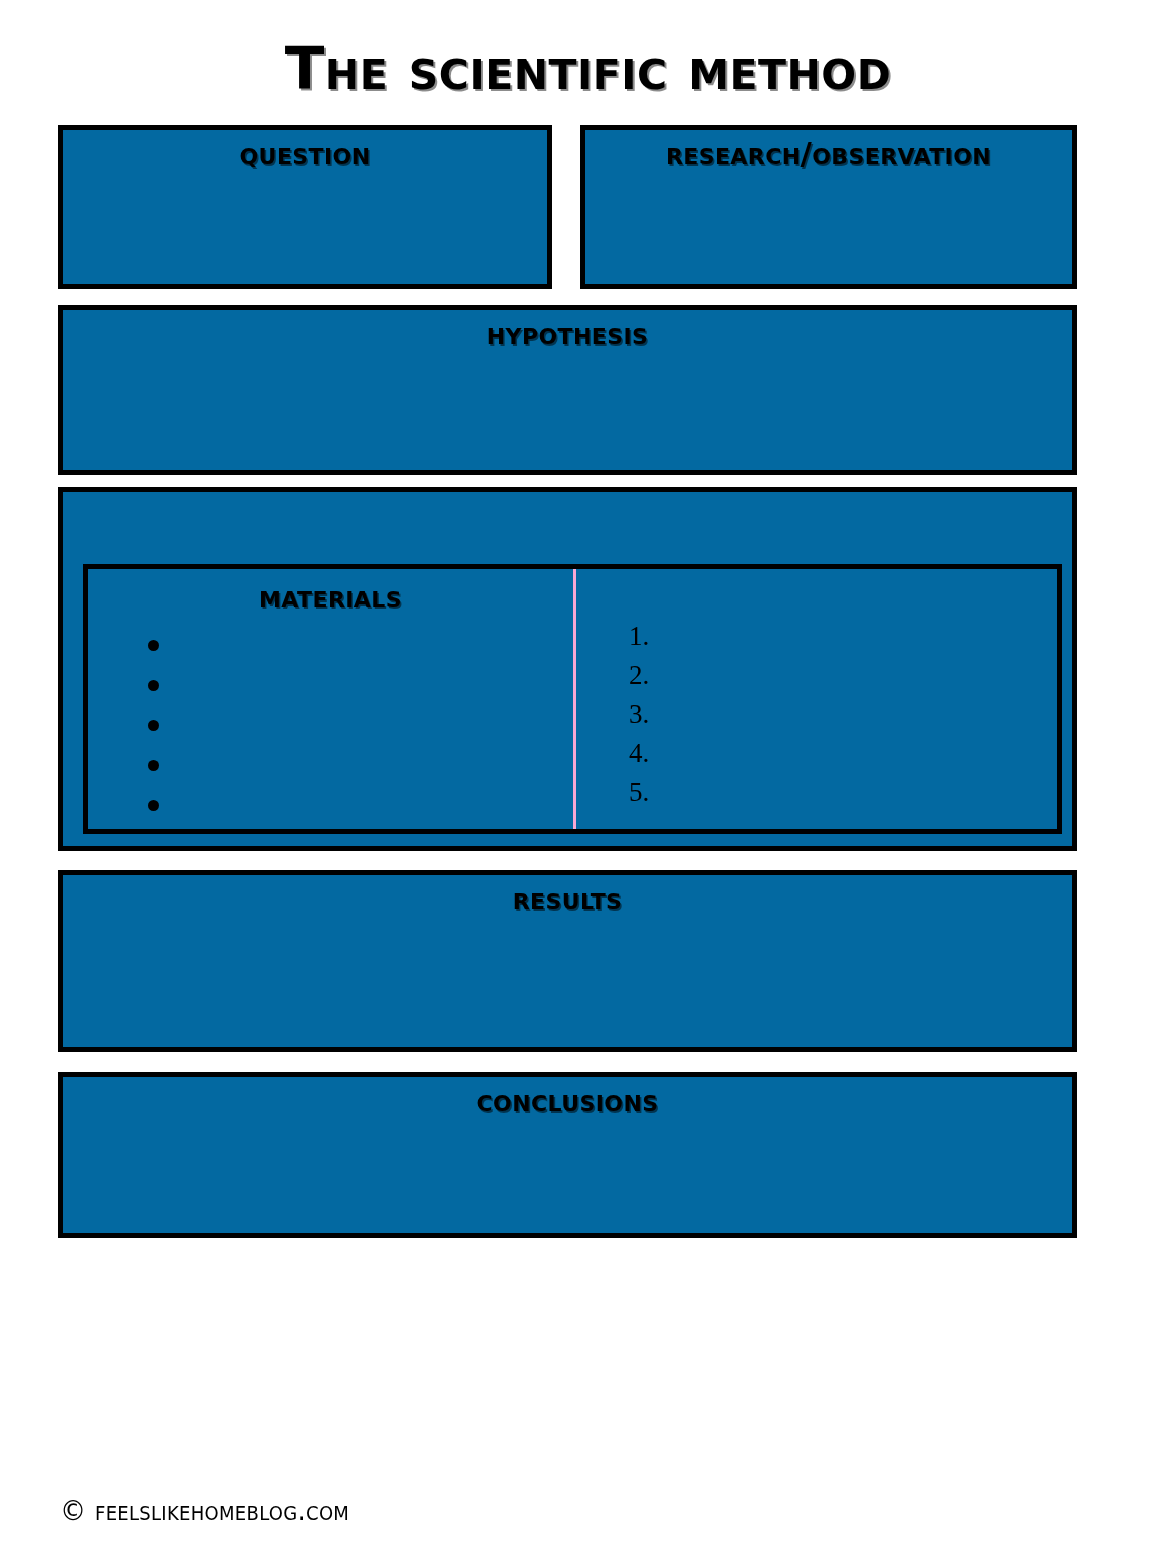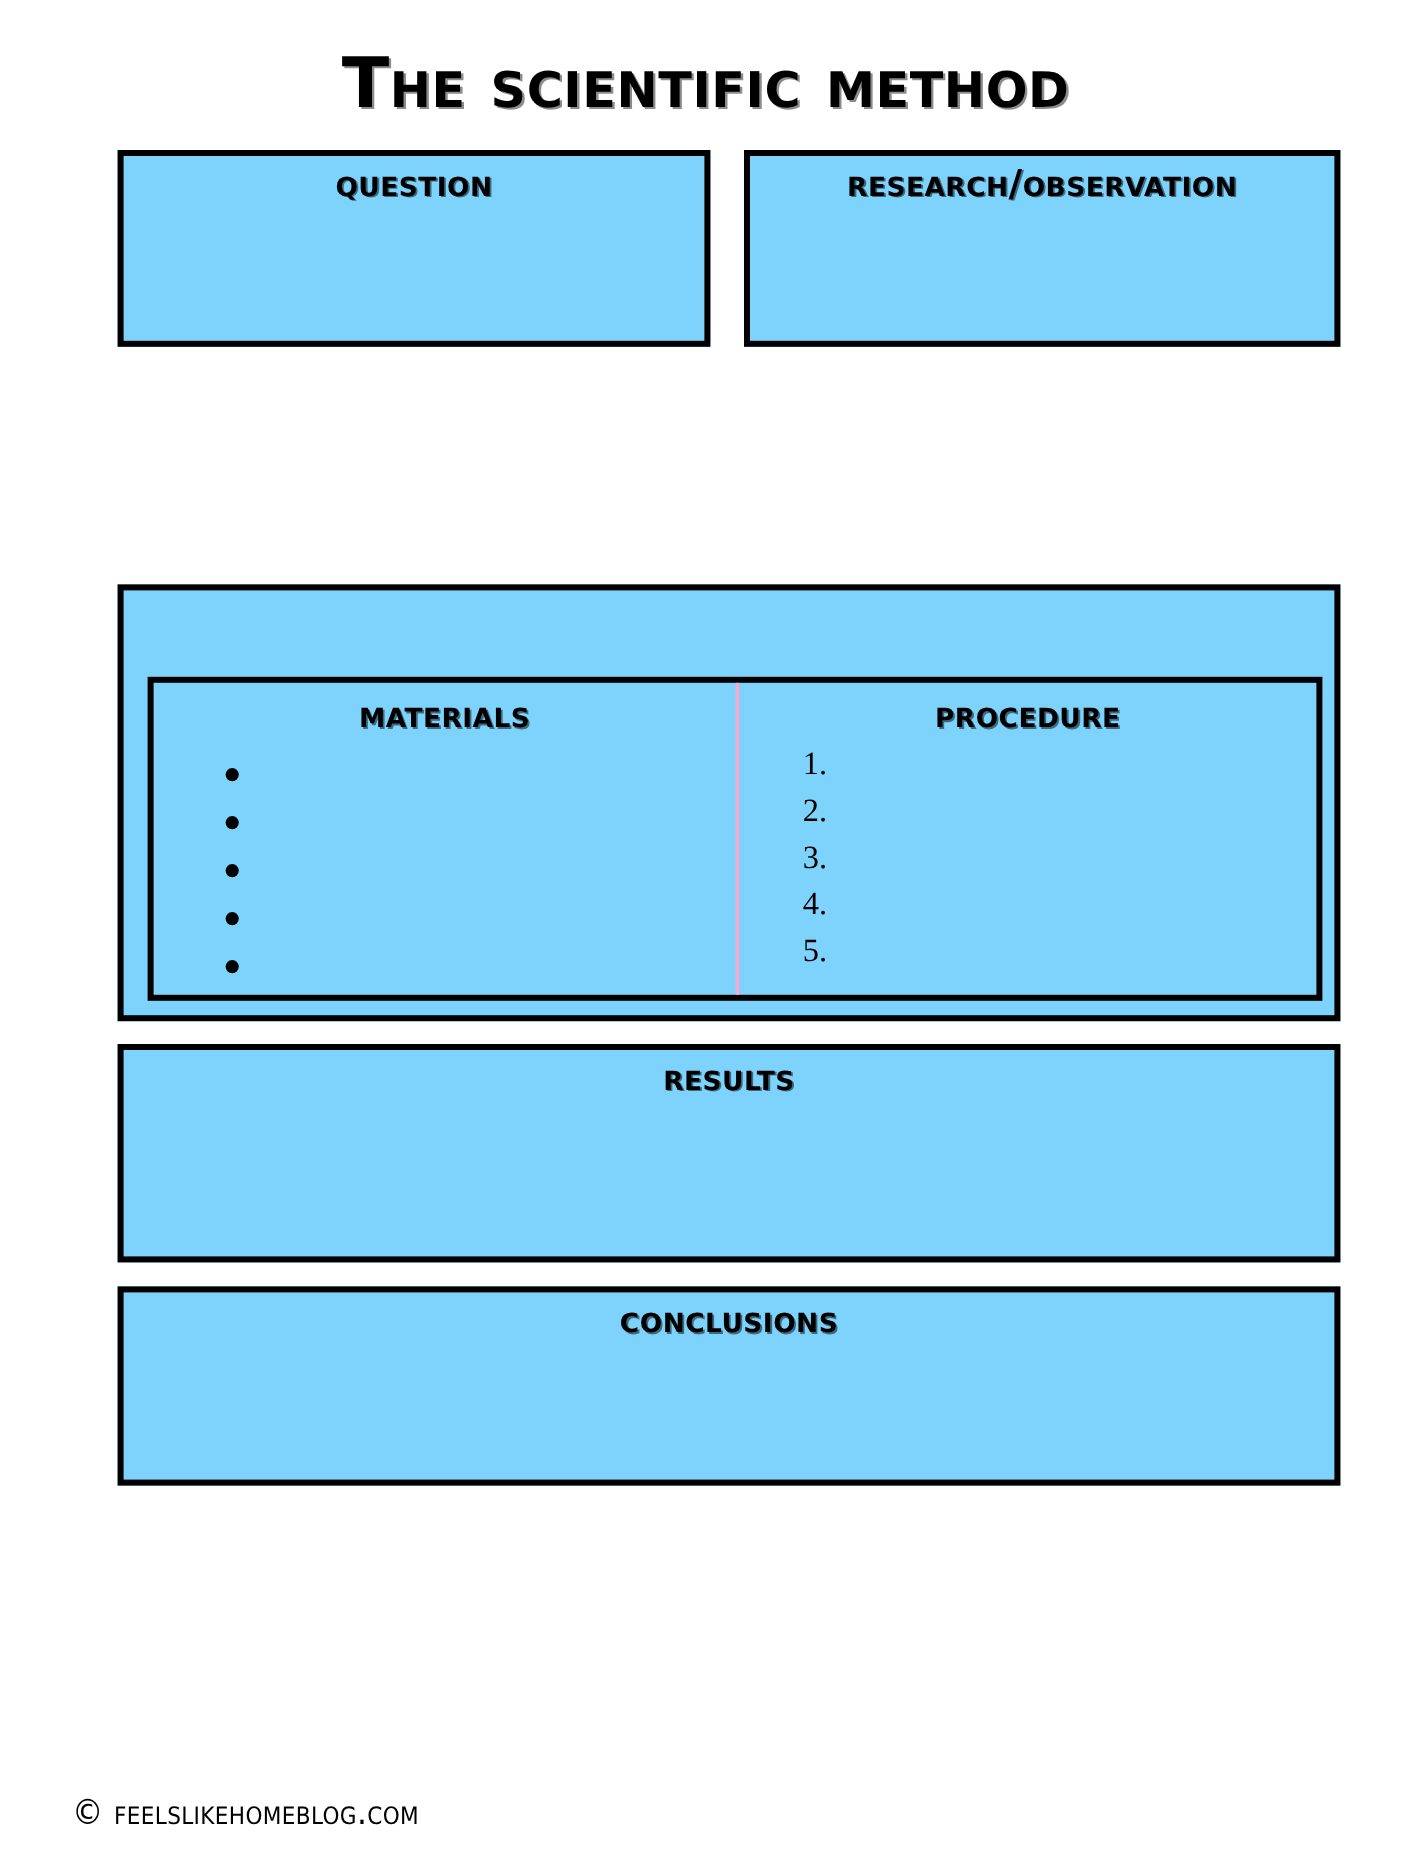--- a/index.html
+++ b/index.html
@@ -40,23 +40,22 @@
     font-variant: small-caps;
     text-shadow: 2px 2px 0 rgba(0,0,0,0.45);
     white-space: nowrap;
   }
   .page-title::first-letter { text-transform: uppercase; }
 
   
   .box {
     position: absolute;
     border: 5px solid #000000;
-    background: #7dd3fc;
+    background: #0369a1;
     box-sizing: border-box;
-    margin-left: 40px;
   }
   .box-title {
     text-align: center;
     font-family: "DejaVu Sans", sans-serif;
     font-weight: bold;
     font-size: 31px;
     line-height: 34px;
     letter-spacing: 0.4px;
     font-variant: small-caps;
     text-transform: lowercase;
@@ -160,38 +159,40 @@
   <div class="page-title">The scientific method</div>
 
   <div class="box" id="box-question">
     <div class="box-title pad-sm">question</div>
   </div>
 
   <div class="box" id="box-research">
     <div class="box-title pad-sm">research/observation</div>
   </div>
 
+  <div class="box" id="box-hypothesis">
+    <div class="box-title pad-sm">hypothesis</div>
+  </div>
 
   <div class="box" id="box-experiment">
 
     <div id="box-inner">
 
       <div class="inner-col" id="col-materials">
         <div class="box-title pad-md">materials</div>
         <ul class="bullet-list">
           <li><span class="bullet-dot"></span><span></span></li>
           <li><span class="bullet-dot"></span><span></span></li>
           <li><span class="bullet-dot"></span><span></span></li>
           <li><span class="bullet-dot"></span><span></span></li>
           <li><span class="bullet-dot"></span><span></span></li>
         </ul>
       </div>
 
       <div class="inner-col" id="col-procedure">
-        <div class="box-title pad-md">procedure</div>
         <ol class="num-list">
           <li>1.</li>
           <li>2.</li>
           <li>3.</li>
           <li>4.</li>
           <li>5.</li>
         </ol>
       </div>
 
     </div>

